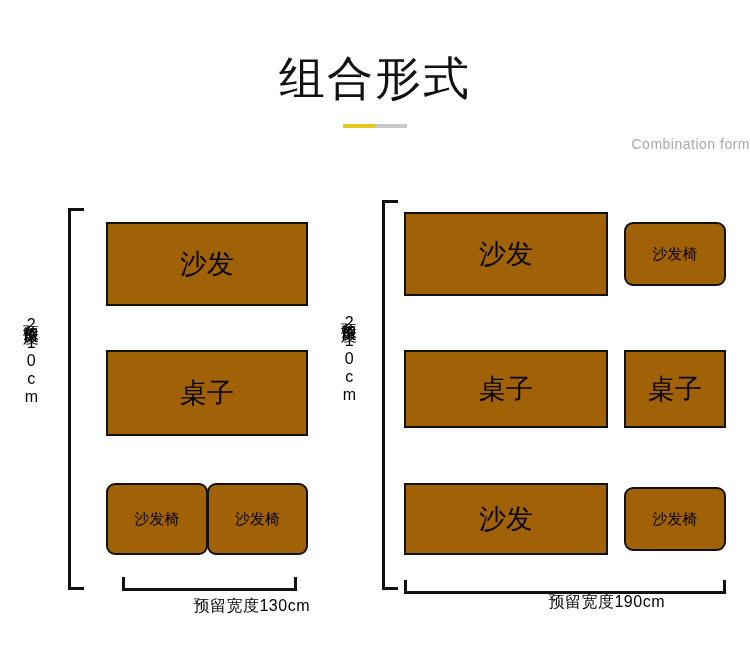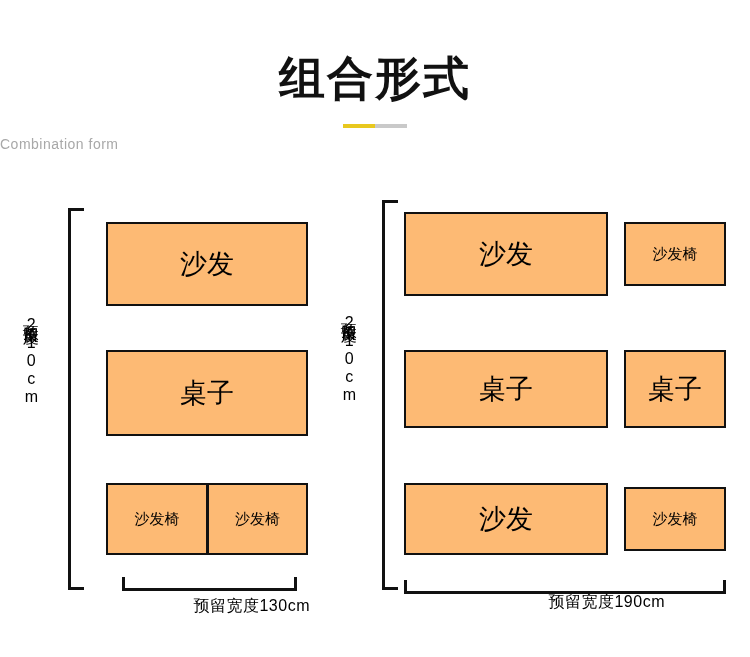--- a/index.html
+++ b/index.html
@@ -15,57 +15,57 @@
     color: #000000;
     overflow: hidden;
   }
   .page-title {
     position: absolute;
     top: 48px;
     left: 0;
     width: 750px;
     text-align: center;
     font-size: 46px;
-    font-weight: bold;
+    font-weight: normal;
     letter-spacing: 2px;
     color: #111111;
   }
   .divider {
     position: absolute;
     top: 124px;
     left: 343px;
     width: 64px;
     height: 4px;
     display: flex;
   }
   .divider .seg-a { width: 32px; height: 4px; background: #e8c81e; }
   .divider .seg-b { width: 32px; height: 4px; background: #c9c9c9; }
   .subtitle {
     position: absolute;
     top: 136px;
     left: 0;
     width: 750px;
-    text-align: left;
+    text-align: right;
     font-size: 14px;
     color: #a8a8a8;
     letter-spacing: 0.5px;
   }
 
   
   .box {
     position: absolute;
     border: 2px solid #111111;
-    background: #fdba74;
+    background: #a16207;
     display: flex;
     align-items: center;
     justify-content: center;
     box-sizing: border-box;
   }
   .box.lg { font-size: 27px; }
-  .box.sm { font-size: 15px; }
+  .box.sm { font-size: 15px; border-radius: 9px; }
 
   
   .vbracket {
     position: absolute;
     box-sizing: border-box;
     border-left: 3px solid #111111;
     border-top: 3px solid #111111;
     border-bottom: 3px solid #111111;
   }
   

